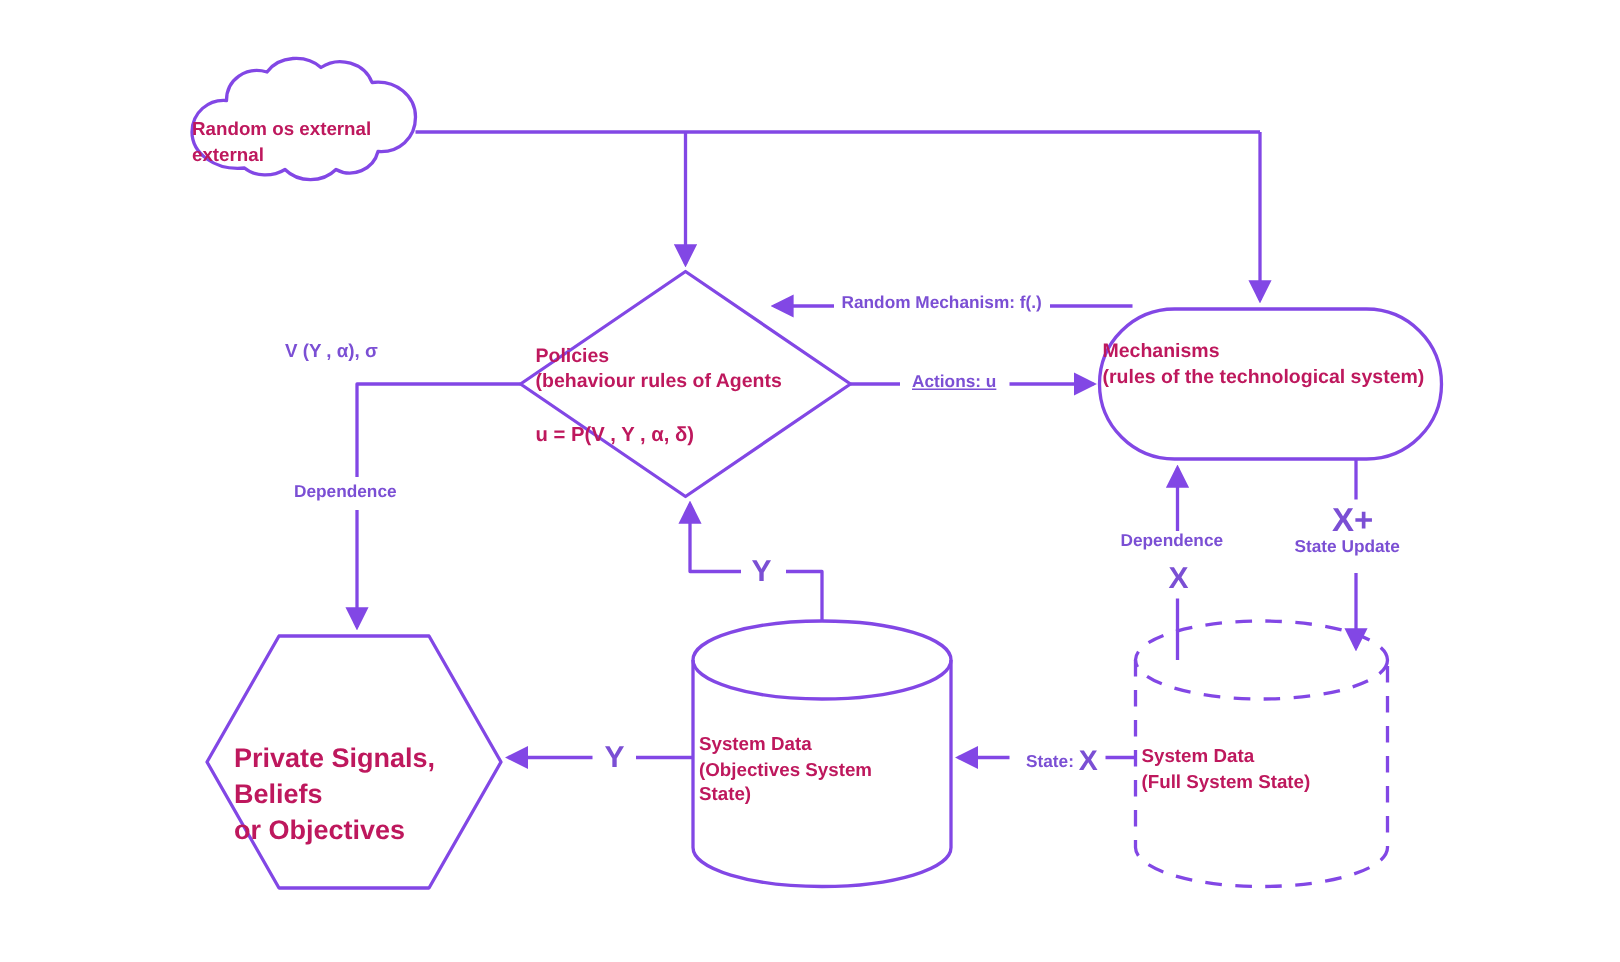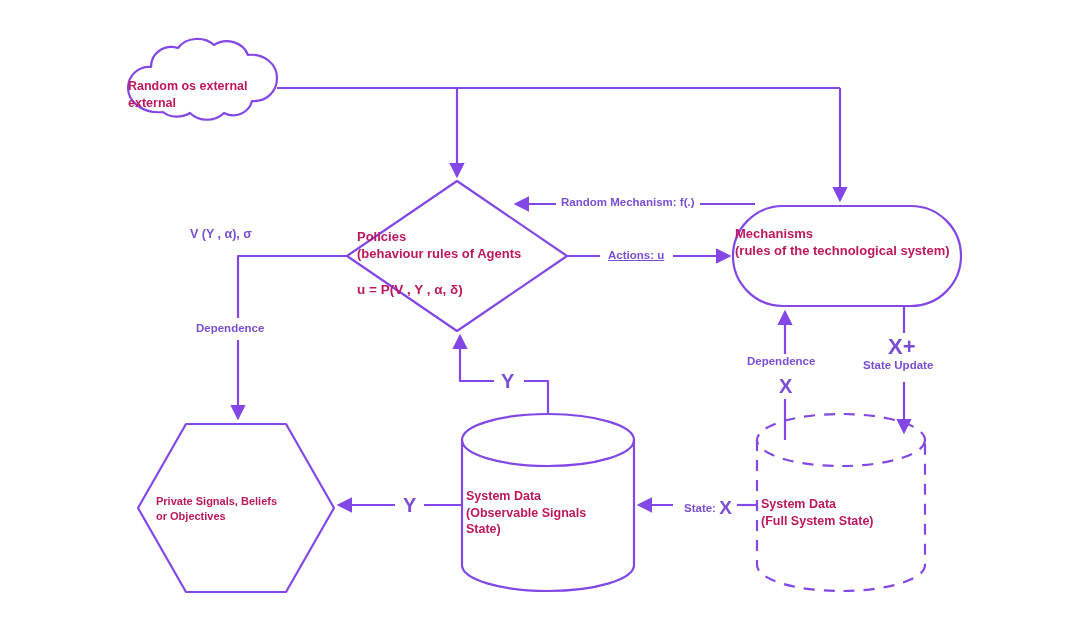--- a/index.html
+++ b/index.html
@@ -42,21 +42,21 @@
     font-family: "Liberation Sans", sans-serif;
     font-weight: bold;
     line-height: 1.3;
     background: #ffffff;
     white-space: nowrap;
     pointer-events: none;
   }
   .cloud-label  { font-size: 12.5px; }
   .diamond-label{ font-size: 13px; }
   .mech-label   { font-size: 13px; }
-  .hex-label    { font-size: 11px; }
+  .hex-label    { font-size: 18px; }
   .cyl-label    { font-size: 12.5px; }
   .formula      { font-size: 13.5px; font-weight: bold; font-style: normal; }
   .formula .fn  { font-family: "Liberation Serif", serif; font-style: italic; font-weight: bold; }
   .sup          { font-size: 9px; vertical-align: super; }
   .lbl-sm       { font-size: 11.5px; }
   .lbl-md       { font-size: 12.5px; }
   .lbl-big      { font-size: 20px; font-weight: bold; }
   .lbl-xl       { font-size: 22px; font-weight: bold; }
   .inline-big   { font-size: 19px; font-weight: bold; vertical-align: -2px; }
   .stack        { display: block; }
@@ -153,21 +153,21 @@
     <span class="stack">(rules of the technological system)</span>
   </div>
 
   <div class="node-label hex-label" style="left:156px; top:494px; width:160px;">
     <span class="stack">Private Signals, Beliefs</span>
     <span class="stack">or Objectives</span>
   </div>
 
   <div class="node-label cyl-label" style="left:466px; top:488px; width:164px;">
     <span class="stack">System Data</span>
-    <span class="stack">(Observable Signals</span>
+    <span class="stack">(Objectives System</span>
     <span class="stack">State)</span>
   </div>
 
   <div class="node-label cyl-label" style="left:761px; top:496px; width:160px;">
     <span class="stack">System Data</span>
     <span class="stack">(Full System State)</span>
   </div>
 
   <div class="edge-label lbl-sm" style="left:556px; top:195px; padding:0 5px;">Random Mechanism: f(.)</div>
 

